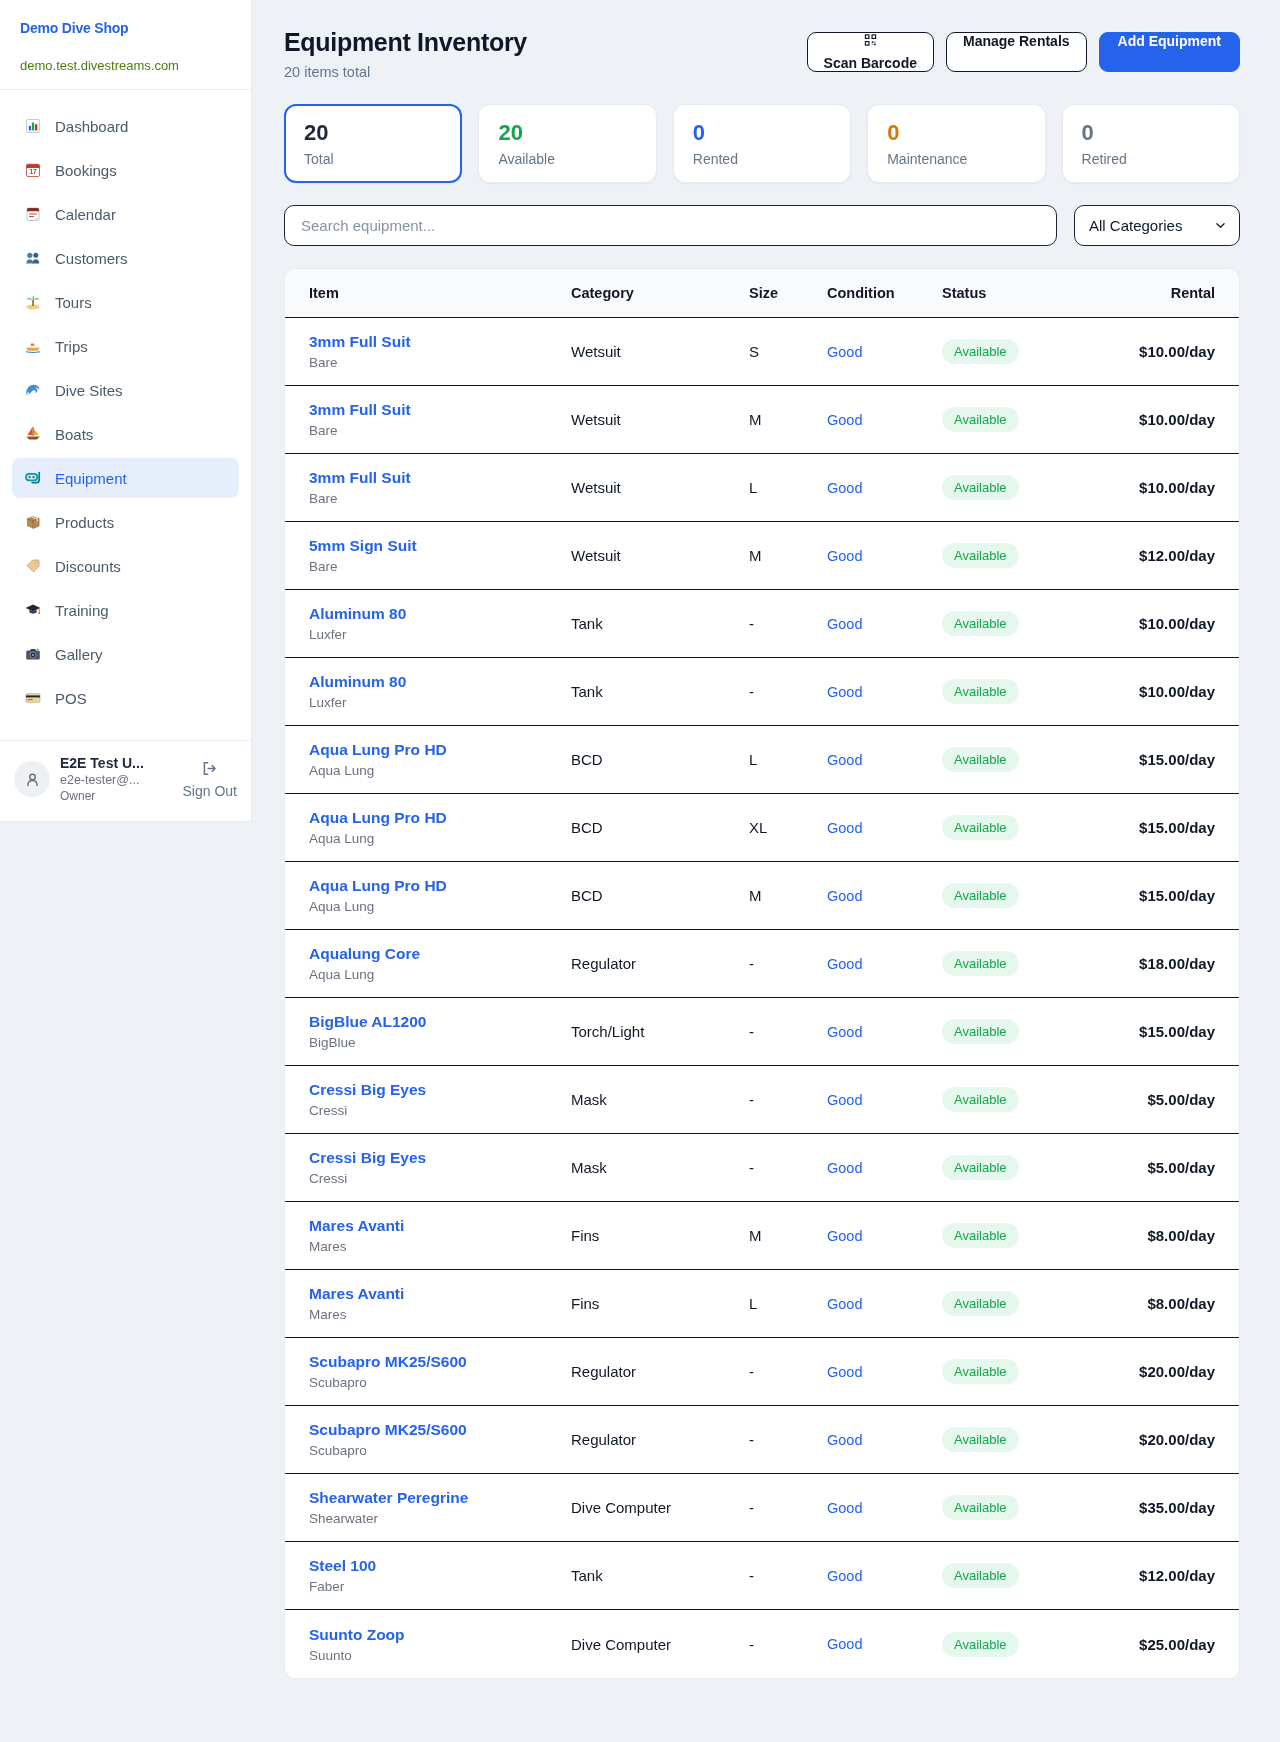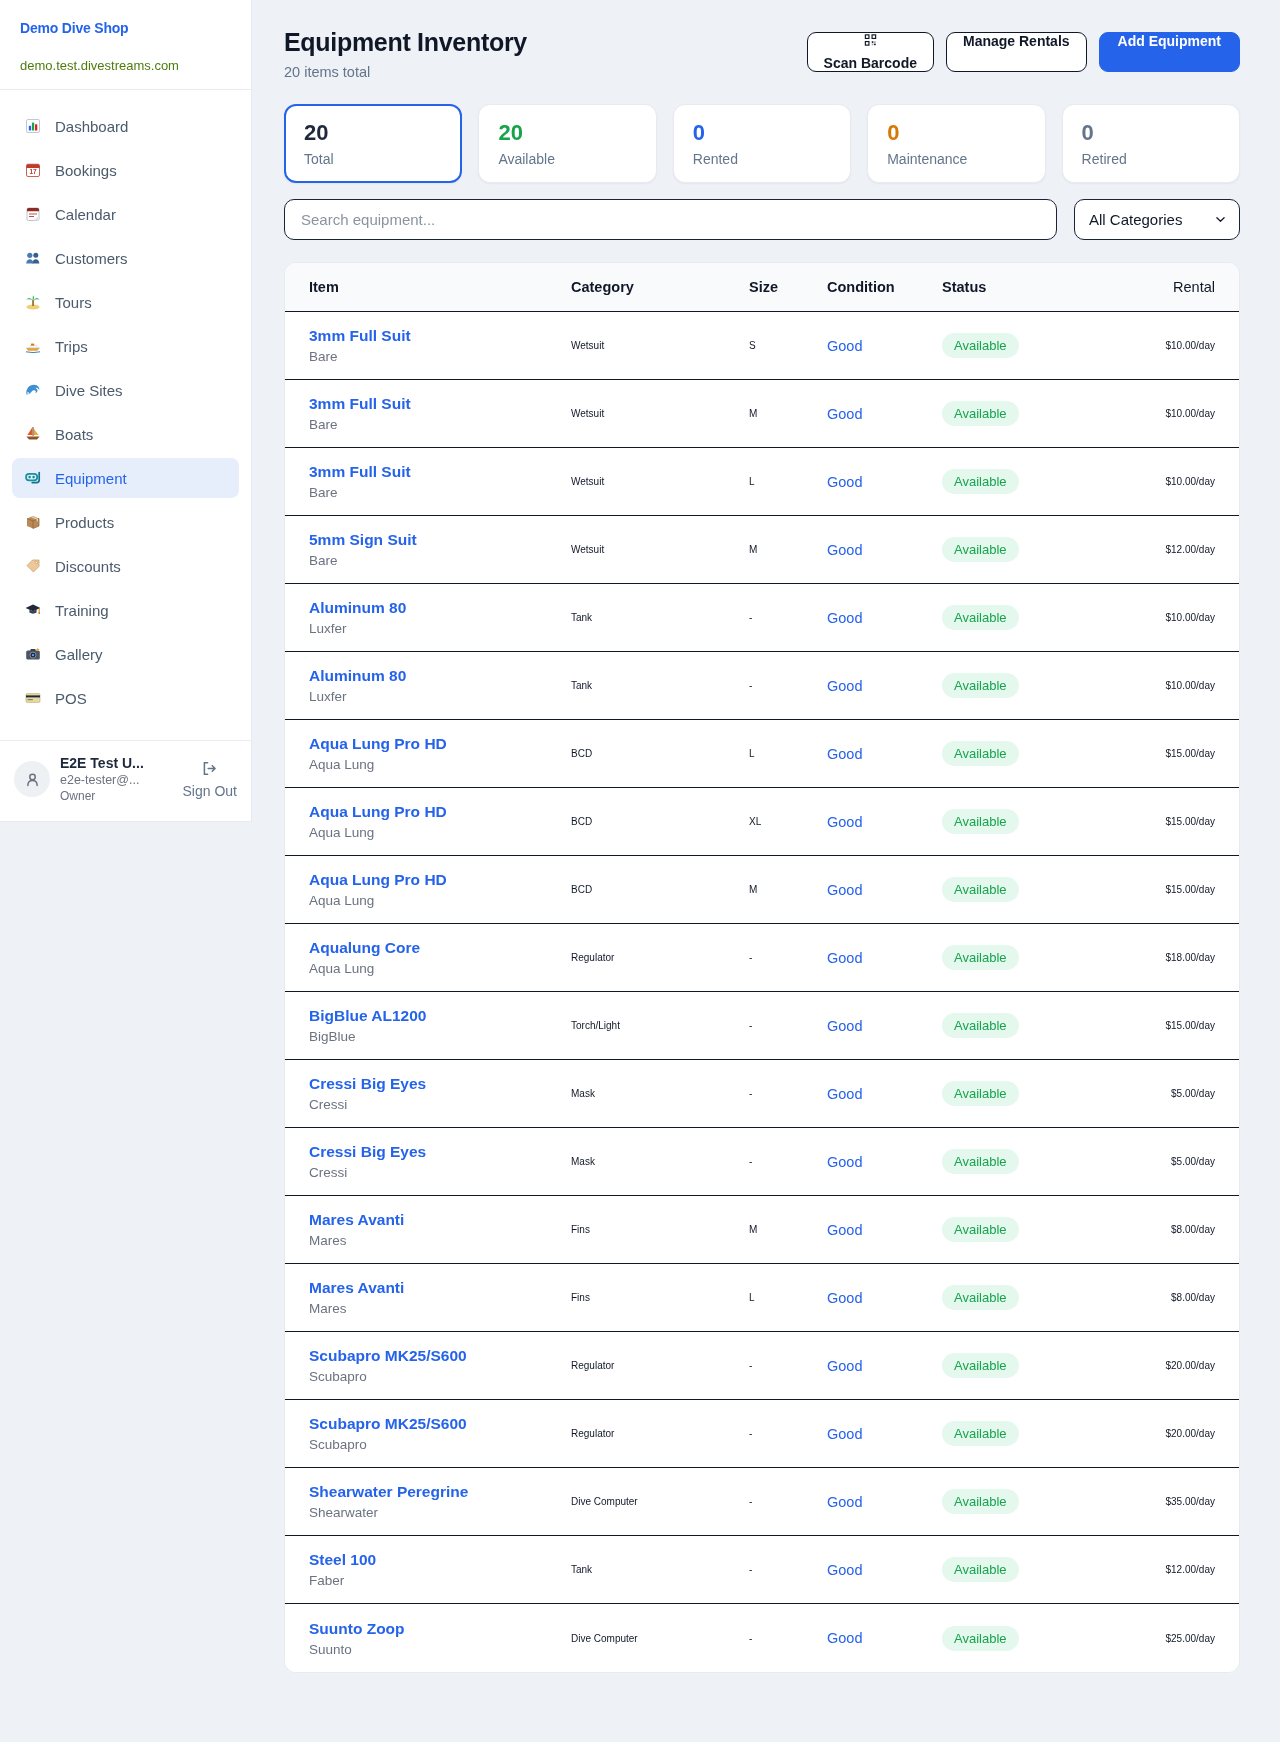--- a/index.html
+++ b/index.html
@@ -71,21 +71,21 @@
   .stats { display:grid; grid-template-columns:repeat(5,1fr); gap:16px; margin-top:24px; }
   .stat-card {
     background:#fff; border:1px solid #e8eaf0; border-radius:12px;
     padding:15px 19px; box-shadow:0 1px 2px rgba(16,24,40,.05); cursor:pointer;
   }
   .stat-card.active { border:2px solid #2563eb; padding:14px 18px; }
   .stat-value { font-size:22px; font-weight:bold; }
   .stat-label { font-size:14px; color:#64748b; margin-top:5px; }
 
   
-  .filters { display:flex; gap:17px; margin-top:16px;align-items:flex-end; }
+  .filters { display:flex; gap:17px; margin-top:22px;align-items:flex-end; }
   .search-input {
     flex:1; height:41px; border:1px solid #1b2437; border-radius:10px;
     padding:0 16px; font-size:15px; font-family:"Liberation Sans",sans-serif;
     color:#0f172a; background:#fff; outline:none;
   }
   .search-input::placeholder { color:#8b93a1; }
   .select {
     width:166px; height:41px; border:1px solid #1b2437; border-radius:10px;
     background:#fff; display:flex; align-items:center; justify-content:space-between;
     padding:0 12px 0 14px; font-size:15px; color:#0f172a; cursor:pointer;
@@ -105,27 +105,27 @@
   .t-head {
     background:#f8fafc; height:49px;
     border-bottom:1.5px solid #101828;
     font-size:14.5px; font-weight:bold; color:#101828;
   }
   .t-head .col-rental { text-align:right; }
   .t-row { height:68px; border-bottom:1px solid #101828; background:#fff; }
   .t-row:last-child { border-bottom:none; }
   .item-link { font-size:15.5px; font-weight:600; color:#2563eb; cursor:pointer; }
   .item-brand { font-size:13.5px; color:#6b7280; margin-top:4px; }
-  .cell { font-size:10px; color:#101828; }
+  .cell { font-size:15px; color:#101828; }
   .cond-link { font-size:14.5px; color:#2563eb; cursor:pointer; }
   .badge {
     display:inline-block; background:#e4f8ed; color:#17a44e;
     font-size:13px; font-weight:500; padding:5px 12px; border-radius:13px;
   }
-  .col-rental { text-align:right; font-weight:400; }
+  .col-rental { text-align:right; font-weight:700; }
 </style>
 </head>
 <body>
 
 <aside class="sidebar">
   <div class="side-head">
     <div class="brand">Demo Dive Shop</div>
     <div class="domain">demo.test.divestreams.com</div>
   </div>
   <nav class="nav" id="nav-list">

